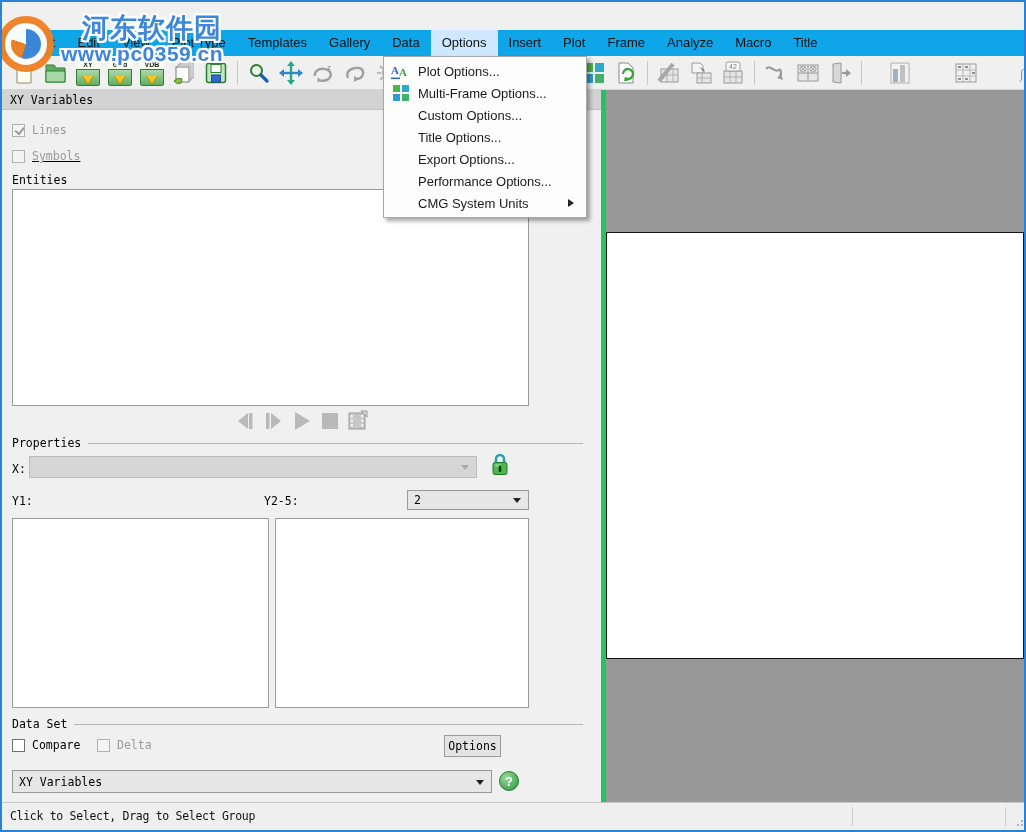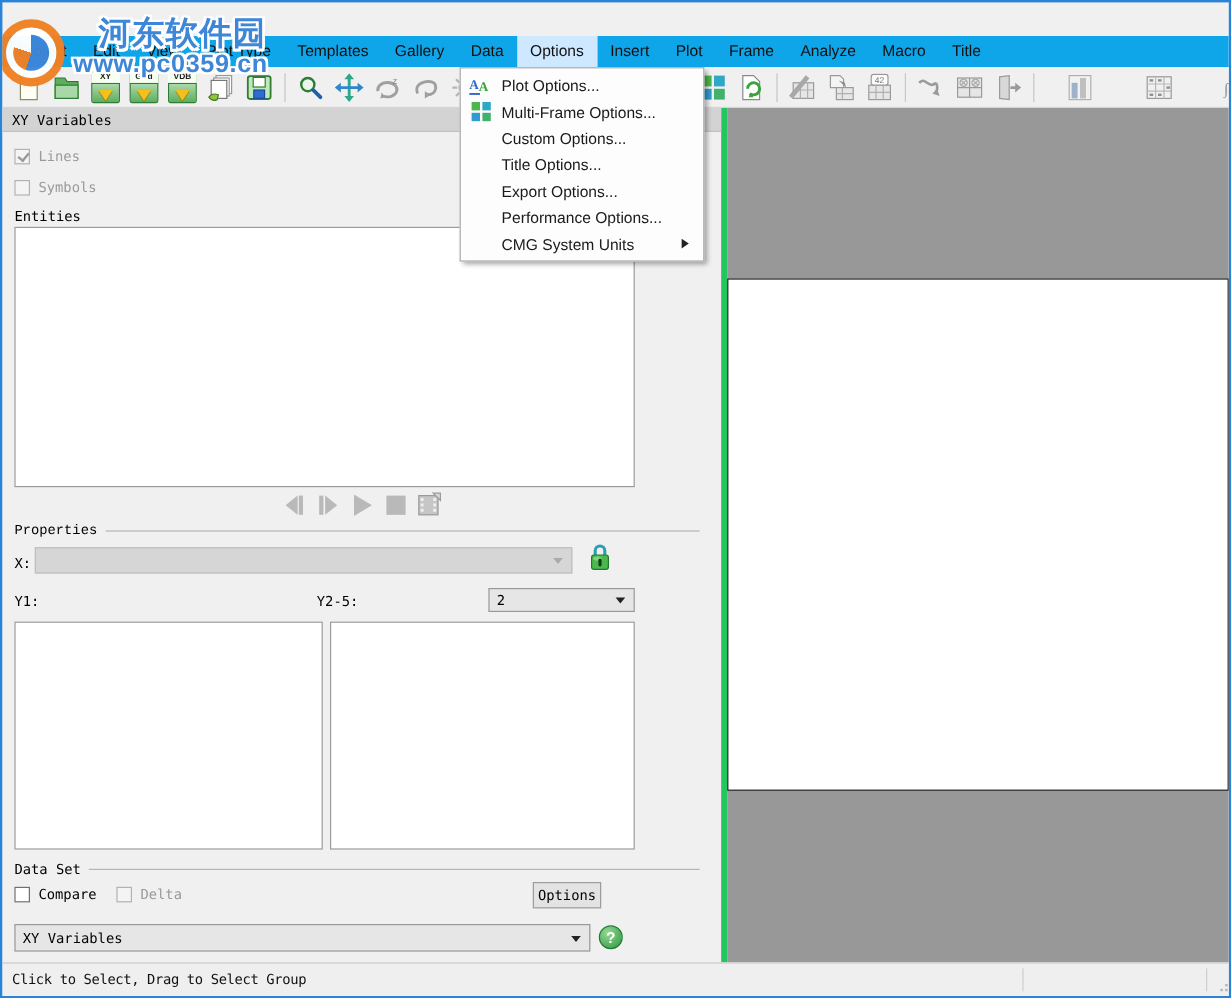--- a/index.html
+++ b/index.html
@@ -316,21 +316,21 @@
 
   <div class="main">
 
     <div class="left-panel">
       <div class="panel-header">XY Variables</div>
 
       <div class="row" style="top:33px; left:10px;">
         <span class="cb checked dis"></span>
         <span class="cb-label txt-dis">Lines</span>
       </div>
-      <div class="row" style="top:59px; left:10px;">
+      <div class="row" style="top:59px; left:10px;text-decoration:underline;">
         <span class="cb dis"></span>
         <span class="cb-label txt-dis">Symbols</span>
       </div>
 
       <div class="row" style="top:83px; left:10px;">Entities</div>
       <div class="listbox" style="top:99px; left:10px; width:517px; height:217px;"></div>
 
       <div class="row playrow" style="top:318px; height:26px;">
         <svg width="24" height="20">
             <polygon points="14,2 4,10 14,18" fill="#b9b9b9"></polygon>
@@ -353,21 +353,21 @@
               <rect x="4.5" y="9.5" width="2.5" height="2.5"></rect>
               <rect x="4.5" y="14" width="2.5" height="2.5"></rect>
               <rect x="15" y="5" width="2.5" height="2.5"></rect>
               <rect x="15" y="9.5" width="2.5" height="2.5"></rect>
               <rect x="15" y="14" width="2.5" height="2.5"></rect>
             </g>
             <path d="M15 1 h6 v6 z" fill="#d8d8d8" stroke="#9a9a9a"></path>
           </svg>
       </div>
 
-      <div class="row group-line" style="top:346px; left:10px; right:12px;font-family:Liberation Mono, monospace;">
+      <div class="row group-line" style="top:346px; left:10px; right:12px;">
         <span>Properties</span>
           <span class="gl"></span>
       </div>
 
       <div class="row" style="top:372px; left:10px;">X:</div>
       <div class="combo disabled" style="top:366px; left:27px; width:448px; height:22px;">
         <span></span>
         <span class="arr"></span>
       </div>
       <svg class="row" style="top:360px; left:489px; width:18px; height:28px;" viewBox="0 0 18 26">

